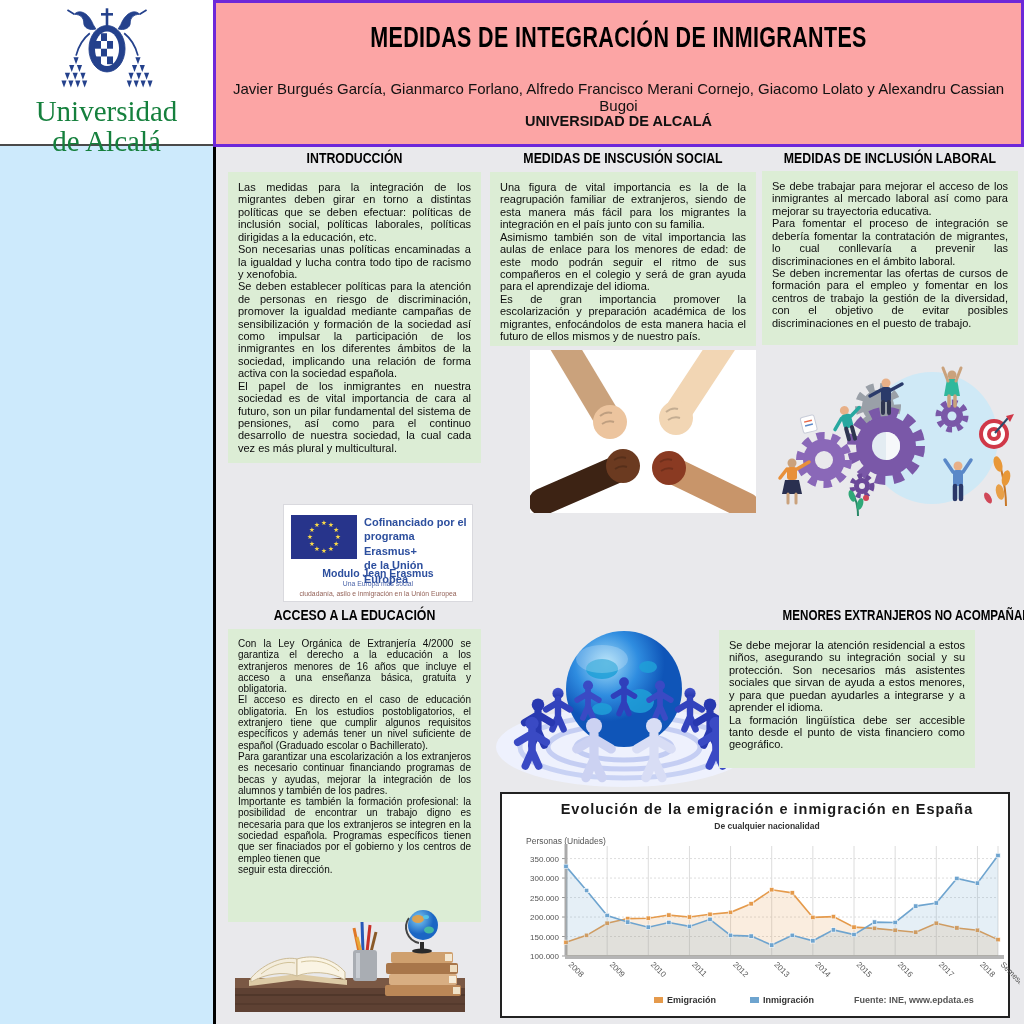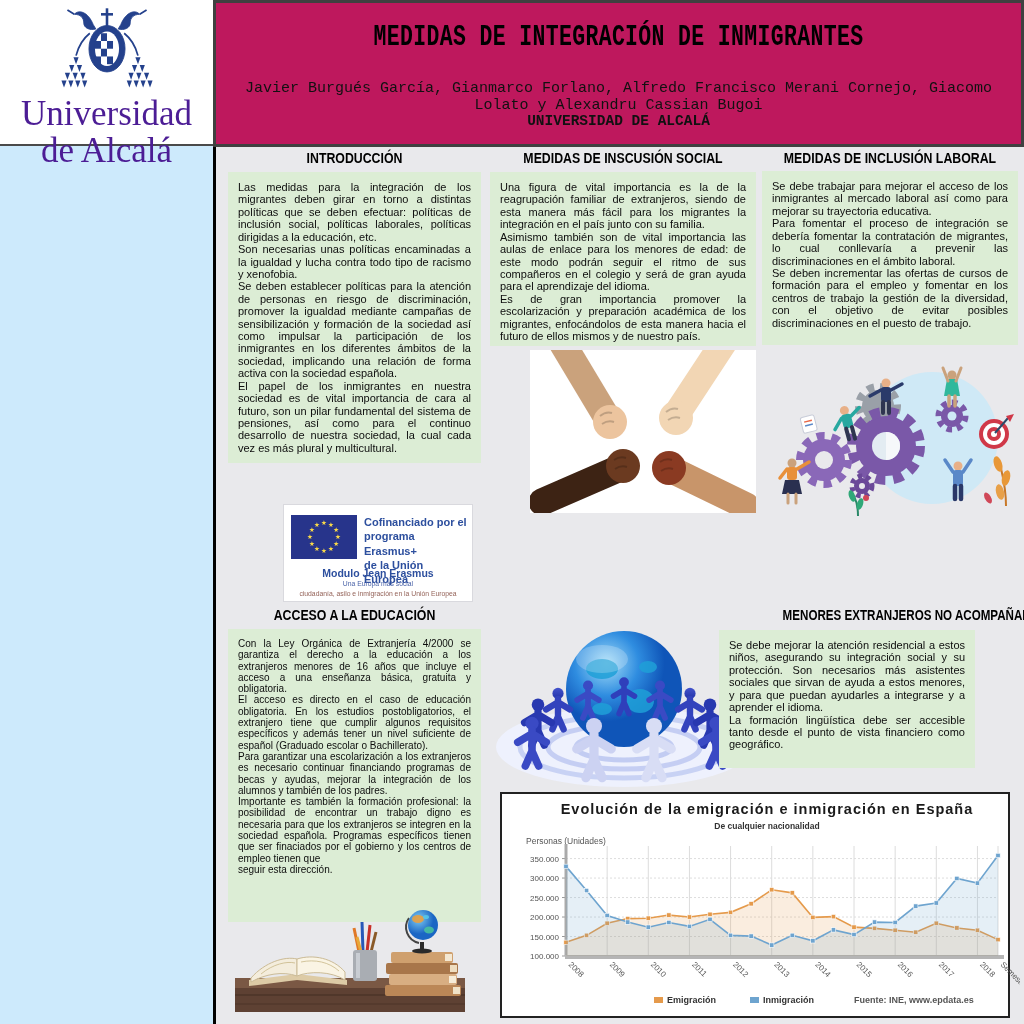--- a/index.html
+++ b/index.html
@@ -1,24 +1,24 @@
 <!DOCTYPE html>
 <html><head>
 <meta charset="utf-8">
 <style>
   html,body{margin:0;padding:0;}
   #poster{position:relative;width:1024px;height:1024px;background:#e9e9ec;font-family:"Liberation Sans",sans-serif;overflow:hidden;}
   .abs{position:absolute;}
   
   .sidebar{left:0;top:0;width:213px;height:1024px;background:#cdeafc;}
   .logo-box{left:0;top:0;width:213px;height:146px;background:#ffffff;border-bottom:2px solid #4a4a4a;box-sizing:border-box;text-align:center;}
-  .logo-name{margin-top:2px;font-family:"Liberation Serif",serif;font-size:35px;color:#4c1d95;line-height:1.05;white-space:pre-line;}
+  .logo-name{margin-top:2px;font-family:"Liberation Serif",serif;font-size:29px;color:#15803d;line-height:1.05;white-space:pre-line;}
   .divider{left:213px;top:0;width:3px;height:1024px;background:#000;}
   
-  .header{left:213px;top:0;width:811px;height:147px;background:#be185d;border:3px solid #404040;box-sizing:border-box;font-family:Liberation Mono, monospace;}
+  .header{left:213px;top:0;width:811px;height:147px;background:#fca5a5;border:3px solid #6d28d9;box-sizing:border-box;}
   .header-title{position:absolute;left:0;top:18px;width:100%;text-align:center;font-size:29px;font-weight:bold;color:#000;transform:scaleX(.74);letter-spacing:.5px;white-space:nowrap;}
   .header-authors{position:absolute;left:0;top:77px;width:100%;text-align:center;font-size:15px;color:#111;}
   .header-inst{position:absolute;left:0;top:110px;width:100%;text-align:center;font-size:14.5px;font-weight:bold;color:#111;}
   
   .sec-title{font-weight:bold;font-size:14.5px;color:#000;text-align:center;transform:scaleX(.85);white-space:nowrap;}
   .gbox{background:#dcedd5;padding:9px 10px;box-sizing:border-box;font-size:11px;line-height:1.13;text-align:justify;color:#0d0d0d;white-space:pre-line;overflow:hidden;}
   
   .badge{background:#fff;border:1px solid #d9d9de;box-sizing:border-box;}
   .badge-funding{position:absolute;left:80px;top:10px;width:105px;font-size:11px;font-weight:bold;color:#2d4f9e;line-height:1.3;white-space:pre-line;}
   .badge-module{position:absolute;left:0;top:62px;width:100%;text-align:center;font-size:10.5px;font-weight:bold;color:#2d4f9e;}

